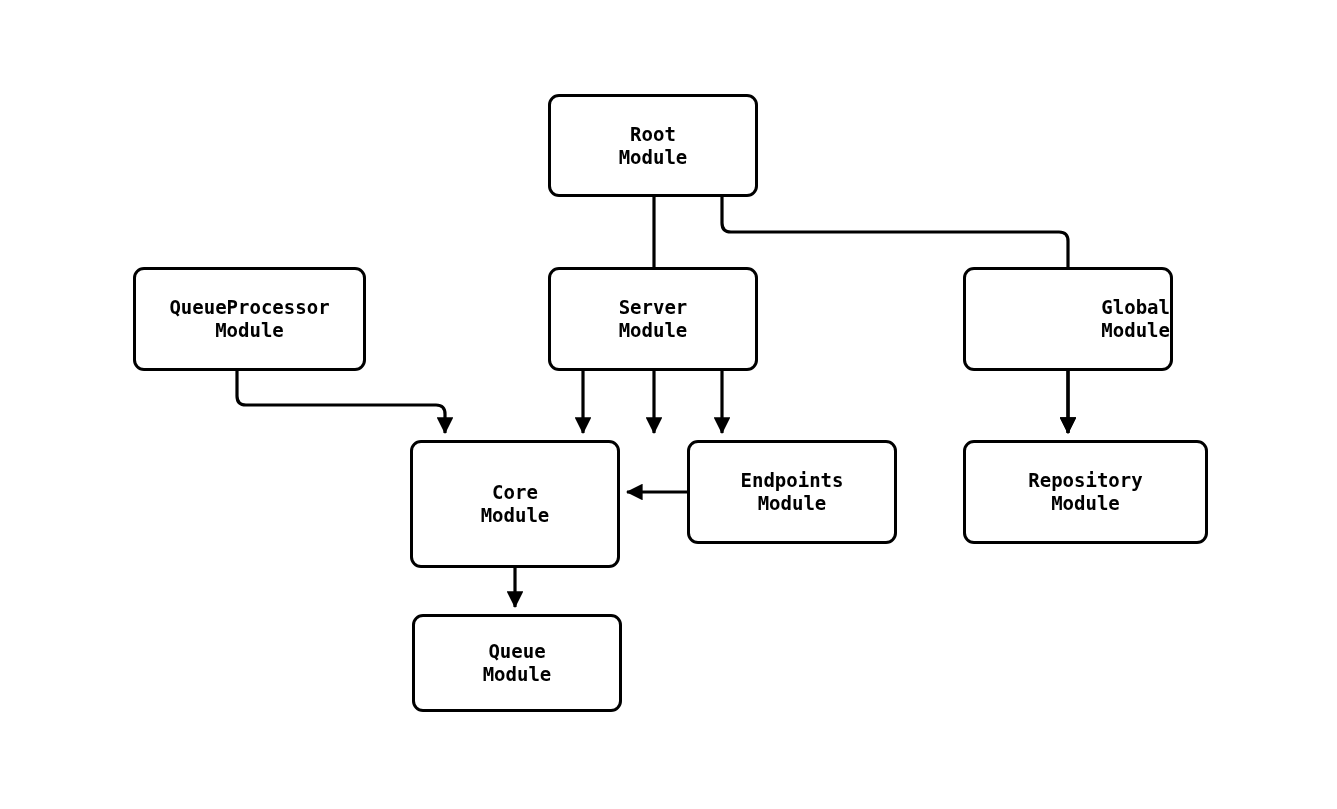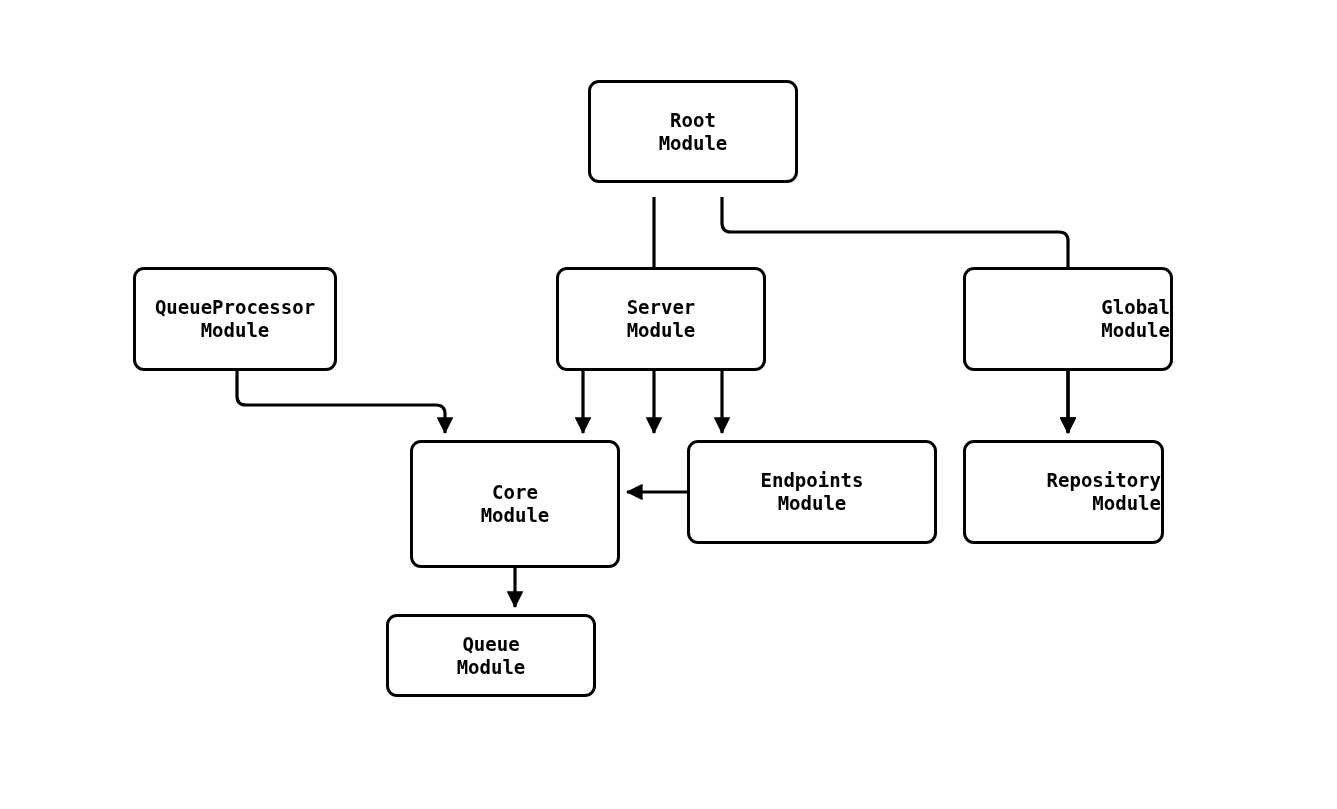--- a/index.html
+++ b/index.html
@@ -72,53 +72,53 @@
 
     <path d="M 237 371 L 237 396 Q 237 405 246 405 L 436 405 Q 445 405 445 414 L 445 433" fill="none" stroke="#000000" stroke-width="3.2" marker-end="url(#arrowhead)"></path>
 
     <path d="M 687 492 L 627 492" fill="none" stroke="#000000" stroke-width="3.2" marker-end="url(#arrowhead)"></path>
 
     <path d="M 1068 371 L 1068 433" fill="none" stroke="#000000" stroke-width="3.2" marker-end="url(#arrowhead)"></path>
 
     <path d="M 515 544 L 515 607" fill="none" stroke="#000000" stroke-width="3.2" marker-end="url(#arrowhead)"></path>
   </svg>
 
-  <div class="node" style="left:548px; top:80px; width:210px; height:103px;margin-left:40px;">
+  <div class="node" style="left:548px; top:94px; width:210px; height:103px;">
     <span class="node-line">Root</span>
     <span class="node-line">Module</span>
   </div>
 
-  <div class="node" style="left:133px; top:267px; width:204px; height:104px;">
+  <div class="node" style="left:133px; top:267px; width:233px; height:104px;">
     <span class="node-line">QueueProcessor</span>
     <span class="node-line">Module</span>
   </div>
 
-  <div class="node" style="left:548px; top:267px; width:210px; height:104px;margin-left:8px;">
+  <div class="node" style="left:548px; top:267px; width:210px; height:104px;">
     <span class="node-line">Server</span>
     <span class="node-line">Module</span>
   </div>
 
   <div class="node" style="left:963px; top:267px; width:210px; height:104px;align-items:flex-end;">
     <span class="node-line">Global</span>
     <span class="node-line">Module</span>
   </div>
 
   <div class="node" style="left:410px; top:440px; width:210px; height:128px;">
     <span class="node-line">Core</span>
     <span class="node-line">Module</span>
   </div>
 
-  <div class="node" style="left:687px; top:440px; width:250px; height:104px;">
+  <div class="node" style="left:687px; top:440px; width:210px; height:104px;">
     <span class="node-line">Endpoints</span>
     <span class="node-line">Module</span>
   </div>
 
-  <div class="node" style="left:963px; top:440px; width:201px; height:104px;align-items:flex-end;">
+  <div class="node" style="left:963px; top:440px; width:245px; height:104px;">
     <span class="node-line">Repository</span>
     <span class="node-line">Module</span>
   </div>
 
-  <div class="node" style="left:386px; top:614px; width:210px; height:83px;">
+  <div class="node" style="left:412px; top:614px; width:210px; height:98px;">
     <span class="node-line">Queue</span>
     <span class="node-line">Module</span>
   </div>
 
 </div>
 
 </body></html>

